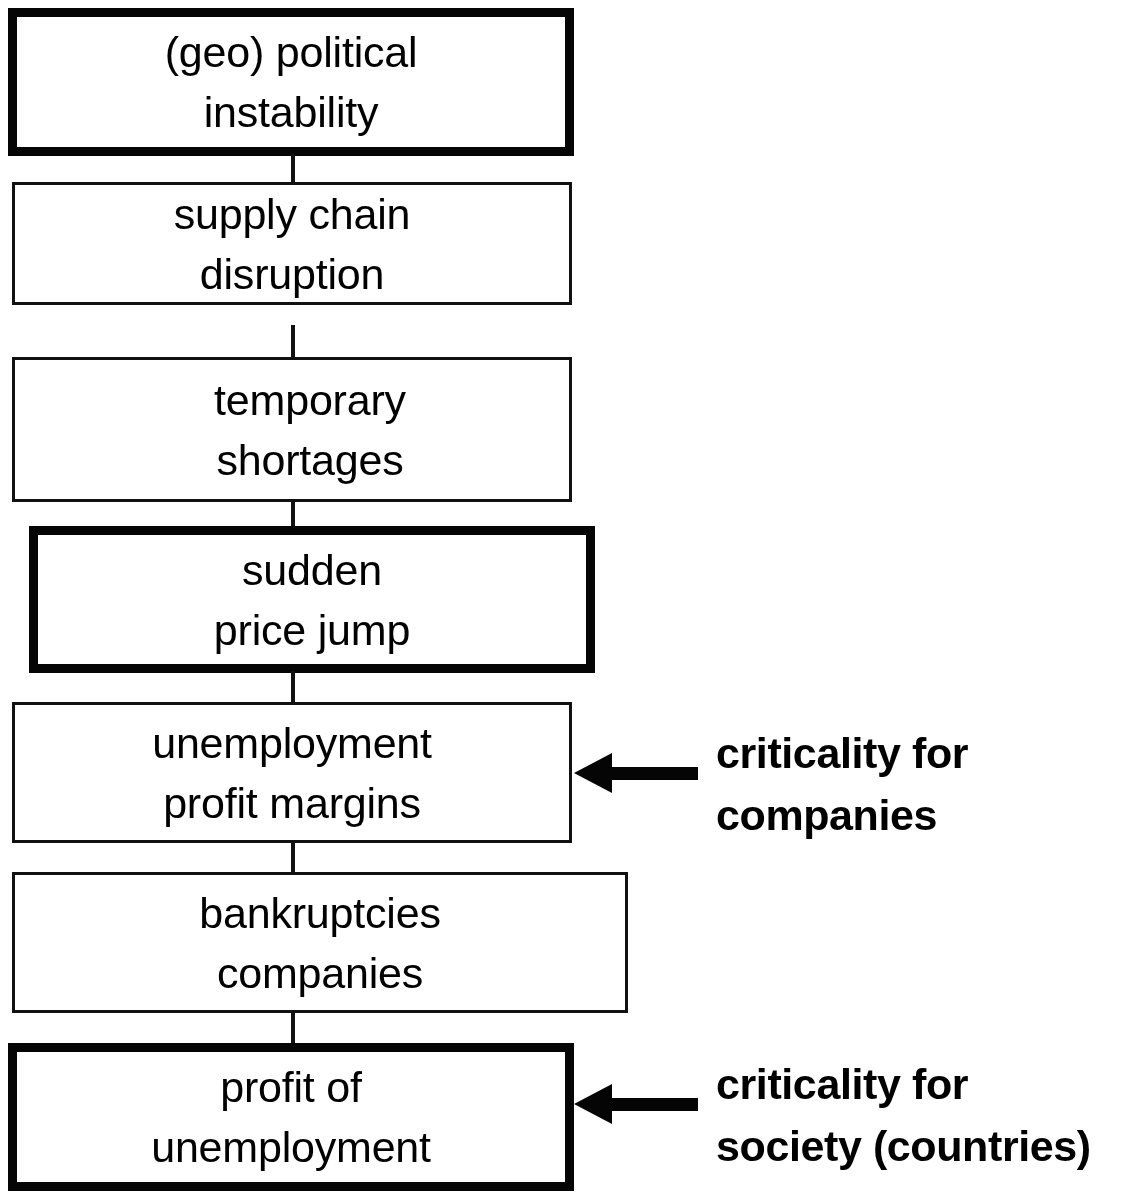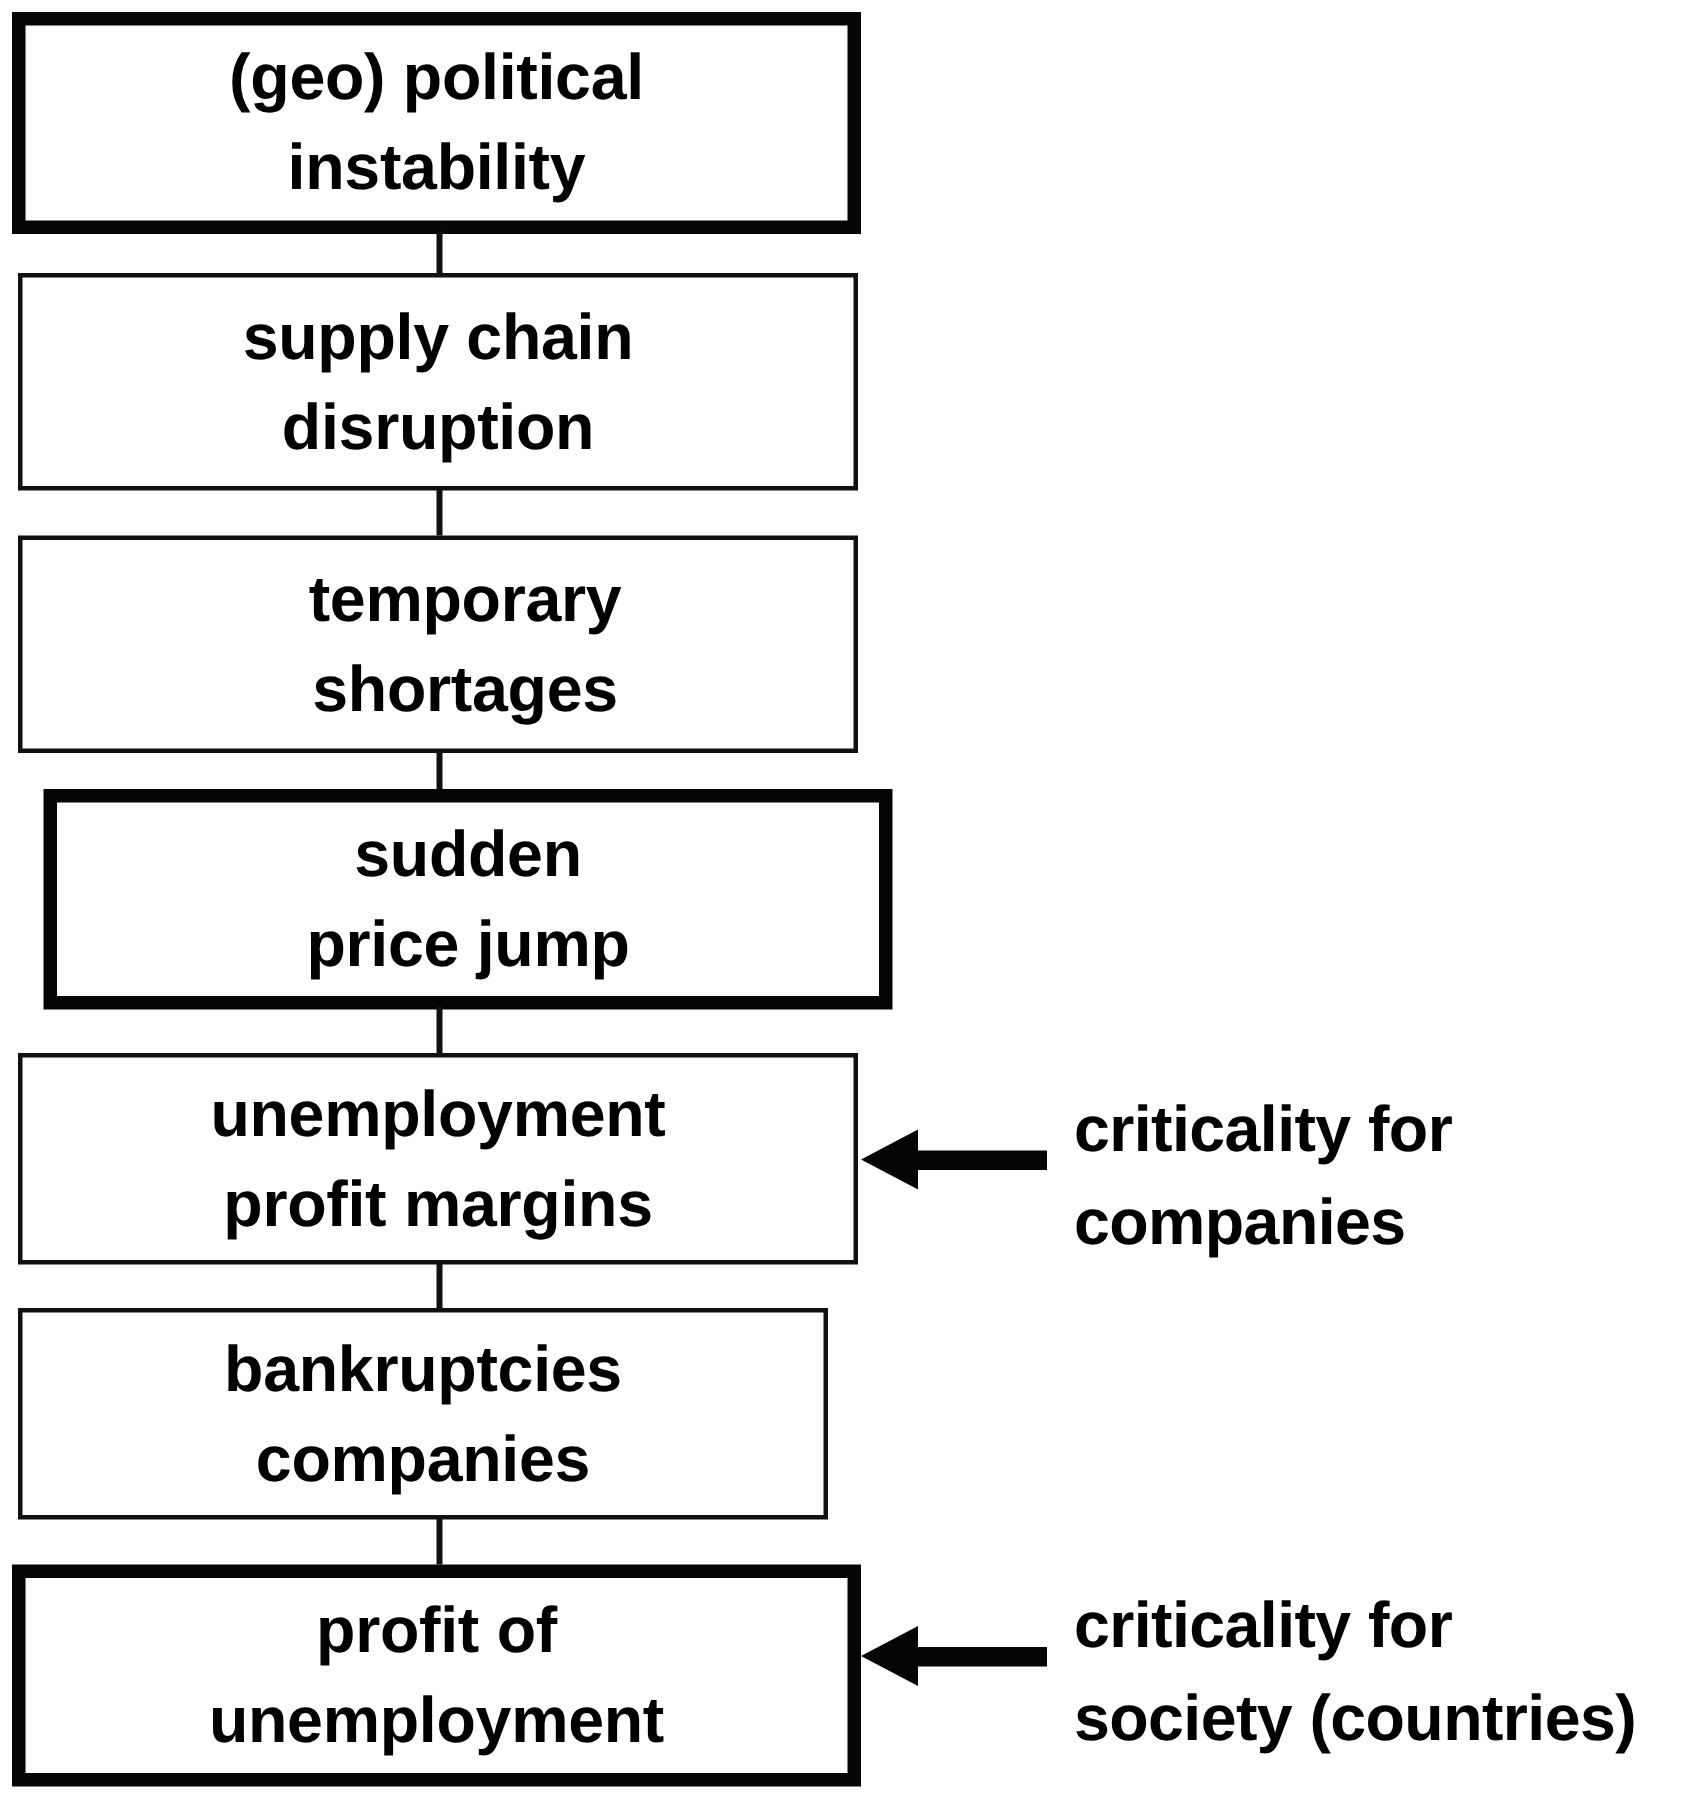--- a/index.html
+++ b/index.html
@@ -37,21 +37,21 @@
   }
   .node.thick {
     border: 9px solid #050505;
   }
   .node .line {
     display: block;
     font-size: 43px;
     line-height: 60px;
     letter-spacing: -0.2px;
     white-space: nowrap;
-    font-weight: 700;
+    font-weight: 400;
   }
 
   
   .connector {
     position: absolute;
     width: 4px;
     background: #111111;
   }
 
   
@@ -96,21 +96,21 @@
 
 <div id="canvas">
 
   <div class="node thick" style="left:8px; top:8px; width:566px; height:148px;">
     <span class="line">(geo) political</span>
     <span class="line">instability</span>
   </div>
 
   <div class="connector" style="left:291px; top:154px; height:30px;"></div>
 
-  <div class="node thin" style="left:12px; top:182px; width:560px; height:145px;">
+  <div class="node thin" style="left:12px; top:182px; width:560px; height:123px;">
     <span class="line">supply chain</span>
     <span class="line">disruption</span>
   </div>
 
   <div class="connector" style="left:291px; top:325px; height:35px;"></div>
 
   <div class="node thin" style="left:12px; top:357px; width:560px; height:145px;padding-left:36px;">
     <span class="line">temporary</span>
     <span class="line">shortages</span>
   </div>
@@ -124,21 +124,21 @@
 
   <div class="connector" style="left:291px; top:671px; height:33px;"></div>
 
   <div class="node thin" style="left:12px; top:702px; width:560px; height:141px;">
     <span class="line">unemployment</span>
     <span class="line">profit margins</span>
   </div>
 
   <div class="connector" style="left:291px; top:841px; height:33px;"></div>
 
-  <div class="node thin" style="left:12px; top:872px; width:540px; height:141px;">
+  <div class="node thin" style="left:12px; top:872px; width:616px; height:141px;">
     <span class="line">bankruptcies</span>
     <span class="line">companies</span>
   </div>
 
   <div class="connector" style="left:291px; top:1011px; height:34px;"></div>
 
   <div class="node thick" style="left:8px; top:1043px; width:566px; height:148px;">
     <span class="line">profit of</span>
     <span class="line">unemployment</span>
   </div>

